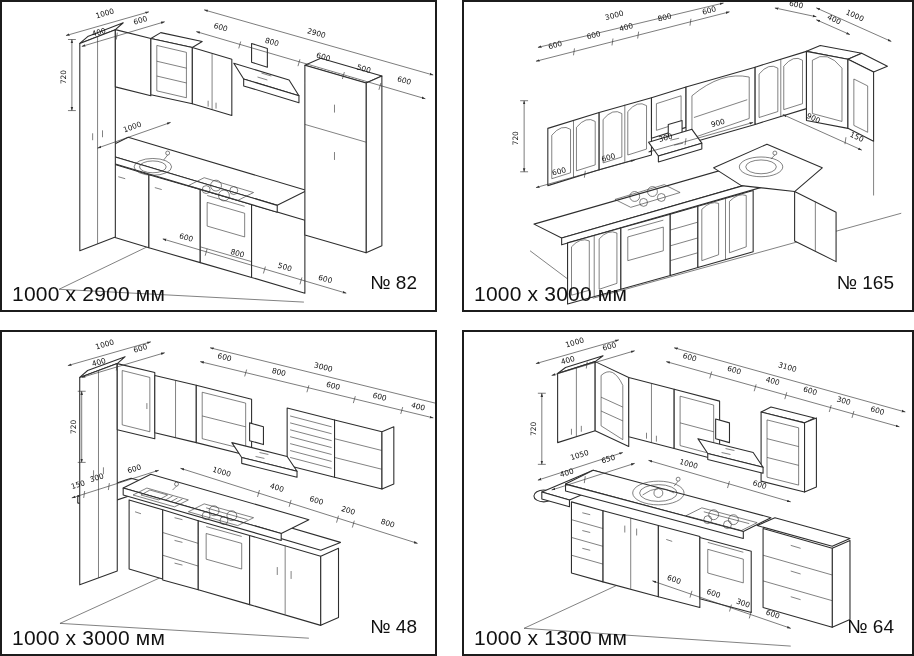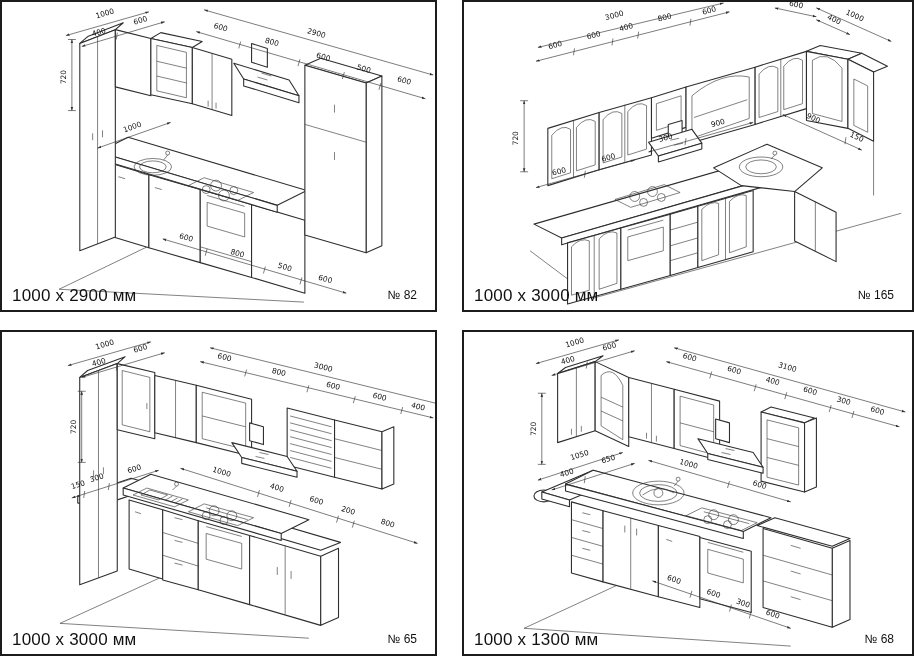--- a/index.html
+++ b/index.html
@@ -3,22 +3,22 @@
 <meta charset="utf-8">
 <style>
   *{margin:0;padding:0;box-sizing:border-box}
   html,body{width:914px;height:656px;background:#fff;overflow:hidden;
     font-family:"Liberation Sans",sans-serif}
   .grid{display:grid;width:914px;height:656px;
     grid-template-columns:437px 452px;grid-template-rows:312px 326px;
     column-gap:25px;row-gap:18px}
   .panel{position:relative;border:2px solid #1c1c1c;background:#fff}
   .panel svg{display:block;width:100%;height:100%}
-  .pf-size{position:absolute;left:10px;bottom:4px;font-size:17px;color:#111;letter-spacing:.2px}
-  .pf-num{position:absolute;right:18px;bottom:8px;font-size:12px;color:#111}
+  .pf-size{position:absolute;left:10px;bottom:4px;font-size:21px;color:#111;letter-spacing:.2px}
+  .pf-num{position:absolute;right:18px;bottom:16px;font-size:19px;color:#111}
   .fw{fill:#fff;stroke:#2e2e2e;stroke-width:1.1;stroke-linejoin:round}
   .tn{fill:none;stroke:#3c3c3c;stroke-width:.65;stroke-linejoin:round}
   .dim{fill:none;stroke:#333;stroke-width:.65}
   .dtx{font-family:"DejaVu Sans",sans-serif;font-size:7.5px;fill:#111;text-anchor:middle}
 </style>
 </head>
 <body>
 
 <div class="grid">
 
@@ -296,21 +296,21 @@
         <line class="dim" x1="180" y1="138" x2="420" y2="214" marker-start="url(#ar)" marker-end="url(#ar)"></line>
         <path class="dim" d="M260,160 l-2,7 M292,170 l-2,7 M340,186 l-2,7 M356,191 l-2,7"></path>
         <text class="dtx" x="221" y="144" transform="rotate(17 221 144)">1000</text>
         <text class="dtx" x="277" y="160" transform="rotate(17 277 160)">400</text>
         <text class="dtx" x="317" y="173" transform="rotate(17 317 173)">600</text>
         <text class="dtx" x="349" y="183" transform="rotate(17 349 183)">200</text>
         <text class="dtx" x="389" y="196" transform="rotate(17 389 196)">800</text>
       </g>
     </svg>
     <span class="pf-size">1000 x 3000 мм</span>
-    <span class="pf-num">№ 65</span>
+    <span class="pf-num">№ 48</span>
   </div>
 
   <div class="panel">
     <svg viewBox="0 0 452 326" preserveAspectRatio="xMidYMid meet">
       <g>
         <path class="tn" d="M60,300 L168,250 M60,300 L330,318"></path>
       </g>
       <g>
         <path class="fw" d="M108,172 L140,181 L140,253 L108,244 Z"></path>
         <path class="tn" d="M108,190 L140,199 M108,208 L140,217 M108,226 L140,235 M119,183 l8,2 M119,201 l8,2 M119,219 l8,2"></path>
@@ -401,16 +401,16 @@
         <text class="dtx" x="298" y="157" transform="rotate(16 298 157)">600</text>
         <line class="dim" x1="190" y1="252" x2="330" y2="300" marker-start="url(#ar)" marker-end="url(#ar)"></line>
         <path class="dim" d="M230,262 l-2,7 M270,276 l-2,7 M290,283 l-2,7"></path>
         <text class="dtx" x="211" y="253" transform="rotate(19 211 253)">600</text>
         <text class="dtx" x="251" y="267" transform="rotate(19 251 267)">600</text>
         <text class="dtx" x="281" y="277" transform="rotate(19 281 277)">300</text>
         <text class="dtx" x="311" y="288" transform="rotate(19 311 288)">600</text>
       </g>
     </svg>
     <span class="pf-size">1000 x 1300 мм</span>
-    <span class="pf-num">№ 68</span>
+    <span class="pf-num">№ 64</span>
   </div>
 
 </div>
 
 </body></html>

